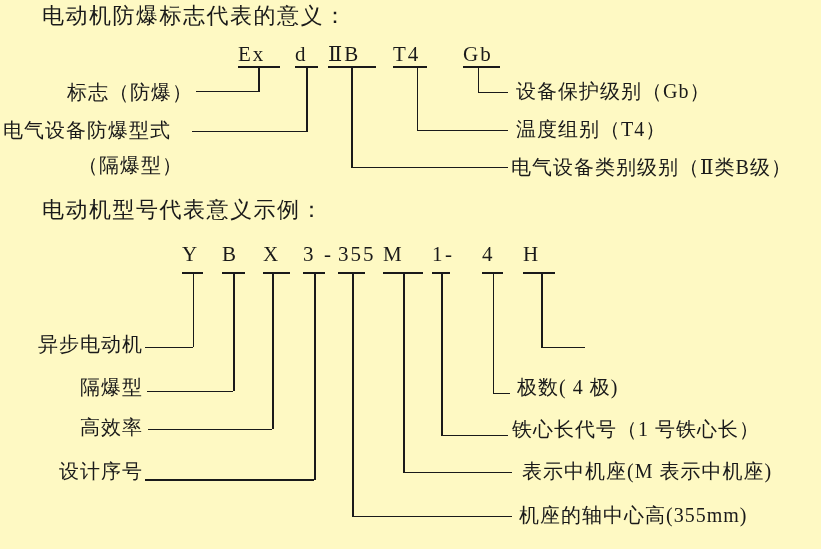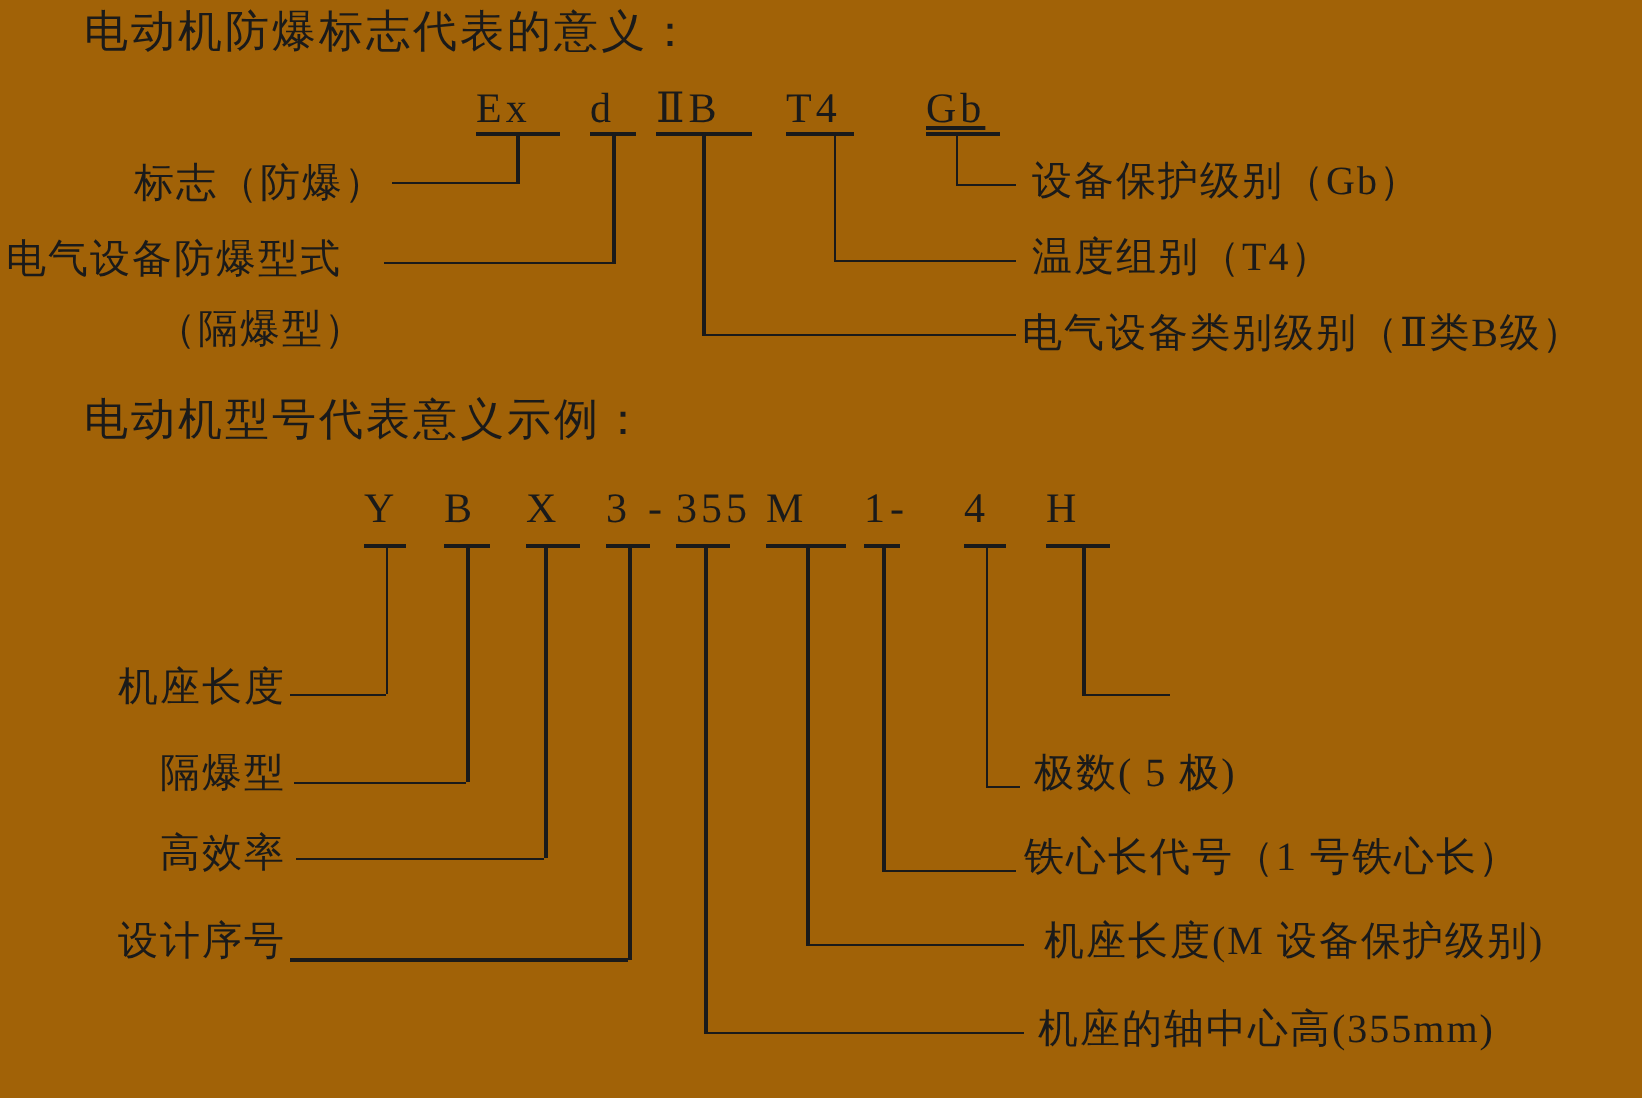--- a/index.html
+++ b/index.html
@@ -1,17 +1,17 @@
 <!DOCTYPE html>
 <html><head>
 <meta charset="utf-8">
 <style>
   html,body { margin:0; padding:0; background:#ffffff; }
   .canvas {
-    position:relative; width:821px; height:549px; background:#a16207;
+    position:relative; width:821px; height:549px; background:#fef9c3;
     font-family:"Liberation Serif","DejaVu Serif",serif; color:#1a1a1a;
     overflow:hidden;
   }
   .zh {
     position:absolute; font-size:20px; line-height:25px;
     letter-spacing:1px; white-space:nowrap;
   }
   .title { font-size:22px; letter-spacing:1.5px; }
   .ralign { text-align:right; }
   .code {
@@ -25,21 +25,21 @@
 <body>
 
 <div class="canvas">
 
   <div class="zh title" style="left:42px; top:3px;">电动机防爆标志代表的意义：</div>
 
   <div class="code" style="left:238px; top:41px; width:42px;">Ex</div>
   <div class="code" style="left:295px; top:41px; width:23px;">d</div>
   <div class="code" style="left:328px; top:41px; width:48px;">ⅡB</div>
   <div class="code" style="left:393px; top:41px; width:34px;">T4</div>
-  <div class="code" style="left:463px; top:41px; width:37px;text-decoration:underline;">Gb</div>
+  <div class="code" style="left:463px; top:41px; width:37px;">Gb</div>
 
   <div class="hline" style="left:238px; top:66px; width:42px;"></div>
   <div class="hline" style="left:295px; top:66px; width:23px;"></div>
   <div class="hline" style="left:328px; top:66px; width:48px;"></div>
   <div class="hline" style="left:393px; top:66px; width:34px;"></div>
   <div class="hline" style="left:463px; top:66px; width:37px;"></div>
 
   <div class="vline" style="left:258px;   top:67px; height:25px;"></div>
   <div class="vline" style="left:306px;   top:67px; height:65px;"></div>
   <div class="vline" style="left:351px;   top:67px; height:101px;"></div>
@@ -98,23 +98,23 @@
   <div class="hline" style="left:147px; top:390.5px; width:86px;"></div>
   <div class="hline" style="left:148px; top:428.5px; width:124px;"></div>
   <div class="hline" style="left:145px; top:479px;   width:169px;"></div>
 
   <div class="hline" style="left:541px;   top:346.5px; width:44px;"></div>
   <div class="hline" style="left:492.5px; top:392.5px; width:17px;"></div>
   <div class="hline" style="left:441px;   top:434.5px; width:67px;"></div>
   <div class="hline" style="left:403px;   top:471.5px; width:109px;"></div>
   <div class="hline" style="left:352px;   top:515.5px; width:160px;"></div>
 
-  <div class="zh ralign" style="left:20px; top:332px; width:123px;">机座长度</div>
+  <div class="zh ralign" style="left:20px; top:332px; width:123px;">异步电动机</div>
   <div class="zh ralign" style="left:20px; top:415px; width:123px;">高效率</div>
   <div class="zh ralign" style="left:20px; top:375px; width:123px;">隔爆型</div>
   <div class="zh ralign" style="left:20px; top:459px; width:123px;">设计序号</div>
 
-  <div class="zh" style="left:517px; top:375px;">极数( 5 极)</div>
+  <div class="zh" style="left:517px; top:375px;">极数( 4 极)</div>
   <div class="zh" style="left:512px; top:417px;">铁心长代号（1 号铁心长）</div>
-  <div class="zh" style="left:522px; top:459px;">机座长度(M 设备保护级别)</div>
+  <div class="zh" style="left:522px; top:459px;">表示中机座(M 表示中机座)</div>
   <div class="zh" style="left:519px; top:503px;">机座的轴中心高(355mm)</div>
 
 </div>
 
 </body></html>

